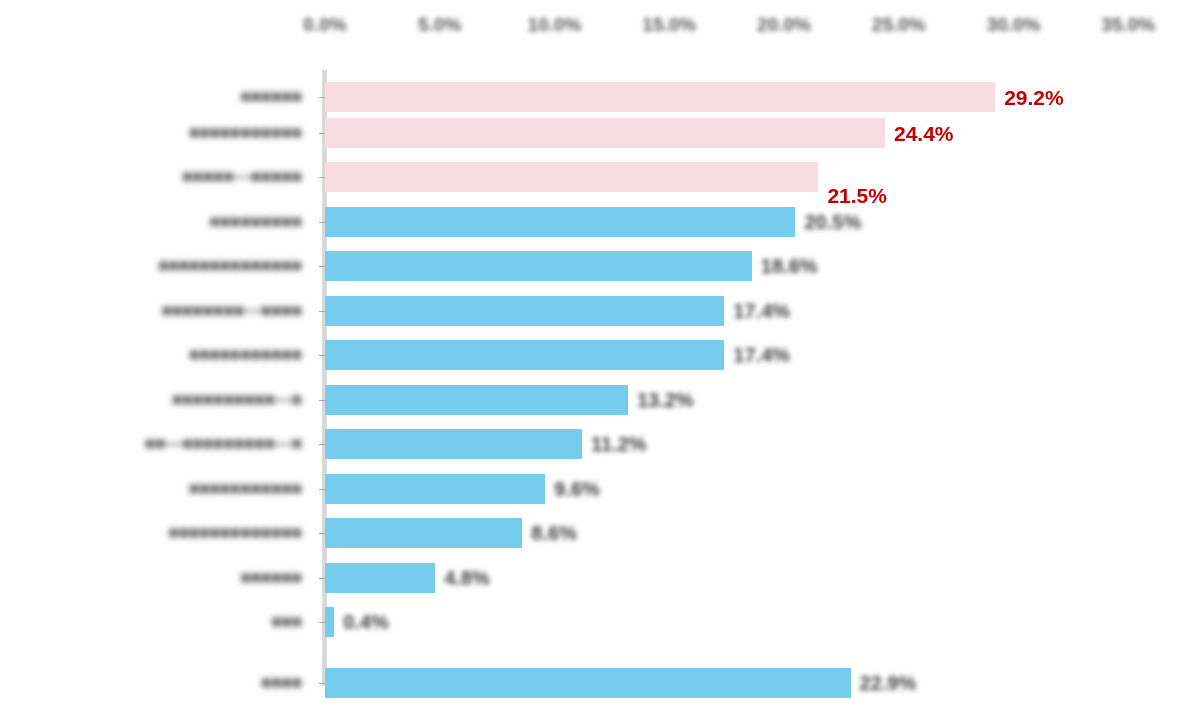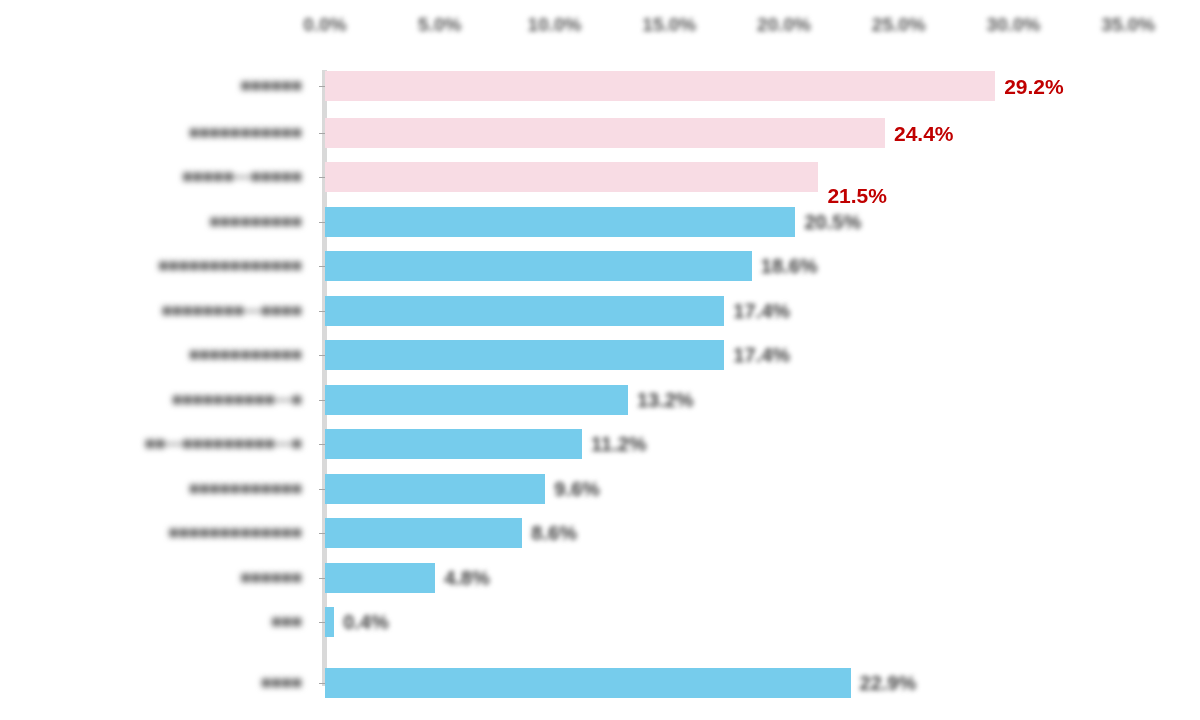--- a/index.html
+++ b/index.html
@@ -122,21 +122,21 @@
       <div class="tick-label" style="left: 554.5px;">10.0%</div>
       <div class="tick-label" style="left: 669.25px;">15.0%</div>
       <div class="tick-label" style="left: 784px;">20.0%</div>
       <div class="tick-label" style="left: 898.75px;">25.0%</div>
       <div class="tick-label" style="left: 1013.5px;">30.0%</div>
       <div class="tick-label" style="left: 1128.25px;">35.0%</div>
     </div>
 
   <div id="plot-area">
     <div id="axis-line"></div>
-  <div class="bar-row" style="top: 9px; height: 40px;">
+  <div class="bar-row" style="top: 20px; height: 40px;">
         <div class="tick-mark" style="top: 15px;"></div>
         <div class="cat-label" style="top: 5px;">■■■■■■</div>
         <div class="bar pink" style="width: 670.14px; height: 30px; top: 0px;"></div>
         <div class="bar-value highlight" style="left: 1004.14px; top: 5px;">29.2%</div>
       </div>
       <div class="bar-row" style="top: 55.5px; height: 14px;">
         <div class="tick-mark" style="top: 15px;"></div>
         <div class="cat-label" style="top: 5px;">■■■■■■■■■■■</div>
         <div class="bar pink" style="width: 559.98px; height: 30px; top: 0px;"></div>
         <div class="bar-value highlight" style="left: 893.98px; top: 5px;">24.4%</div>

